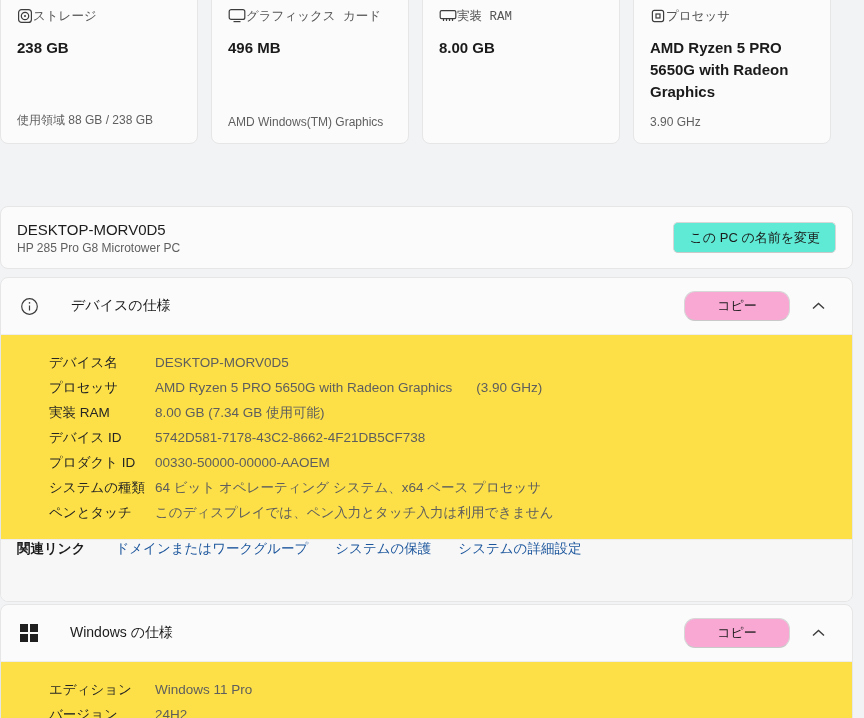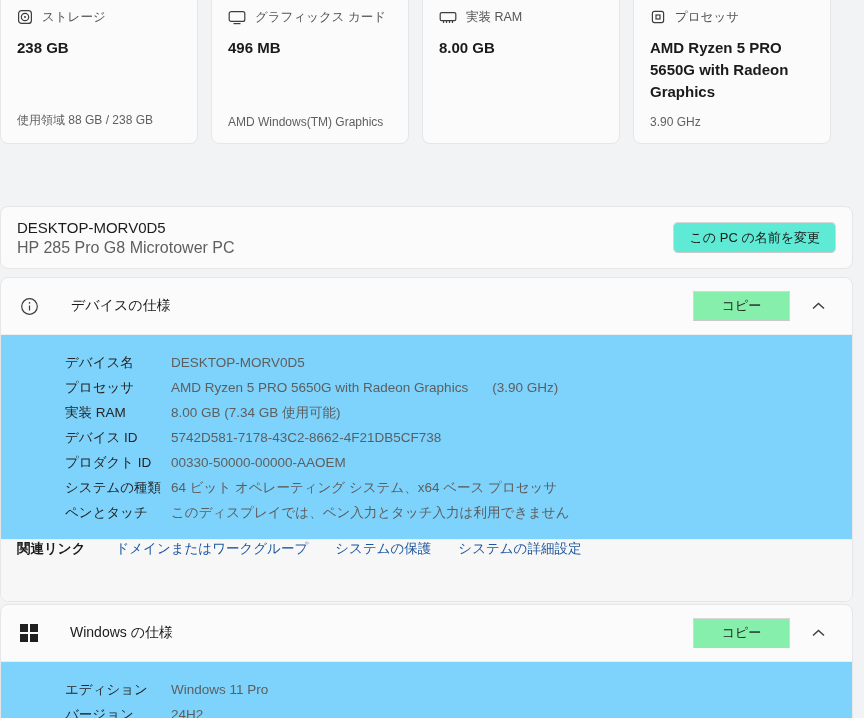--- a/index.html
+++ b/index.html
@@ -13,62 +13,62 @@
   .page { position:relative; width:864px; height:718px; }
 
   
   .cards-row { position:absolute; left:0; top:-8px; display:flex; gap:13px; }
   .top-card {
     width:198px; height:152px;
     background:#fbfbfb; border:1px solid #e6e6e6; border-radius:8px;
     padding:15px 16px 14px 16px;
     display:flex; flex-direction:column;
   }
-  .card-title-row { display:flex; align-items:center; gap:9px; height:18px; }
+  .card-title-row { display:flex; align-items:flex-start; gap:0; height:18px;font-family:Liberation Mono, monospace; }
   .card-title { font-size:12.5px; color:#555; }
   .card-value { margin-top:11px; font-size:15px; line-height:22px; font-weight:700; color:#1a1a1a; }
   .card-caption { margin-top:auto; font-size:12px; color:#5f5f5f; white-space:nowrap; }
   .ico { display:inline-flex; align-items:center; justify-content:center; flex:none; }
   .ico svg { display:block; }
 
   
   .device-card {
     position:absolute; left:0; top:206px; width:853px; height:63px;
     background:#fbfbfb; border:1px solid #e6e6e6; border-radius:8px;
     display:flex; align-items:center; padding:0 16px;
   }
   .device-name { font-size:15px; font-weight:500; color:#1c1c1c; }
-  .device-model { font-size:16px; color:#5f5f5f; margin-top:3px; }
+  .device-model { font-size:12px; color:#5f5f5f; margin-top:3px; }
   .btn {
     margin-left:auto; height:31px; padding:0 15px;
     background:#5eead4; border:1px solid #d7d7d7; border-bottom-color:#c9c9c9;
     border-radius:5px; font-size:13px; color:#1b1b1b;
     font-family:inherit; cursor:pointer; white-space:nowrap;
   }
 
   
   .expander {
     position:absolute; left:0; width:853px;
     background:#fbfbfb; border:1px solid #e6e6e6; border-radius:8px;
     overflow:hidden;
   }
   .spec-card   { top:277px; }
   .windows-card{ top:604px; height:160px; }
   .exp-header { height:56px; display:flex; align-items:center; padding:0 18px 0 19px; }
   .exp-title  { font-size:14px; color:#1b1b1b; margin-left:32px; }
   .btn-copy {
-    margin-left:auto; width:97px; height:30px;
-    background:#86efac; border:1px solid #d7d7d7; border-bottom-color:#c9c9c9;
-    border-radius:0; font-size:13px; color:#1b1b1b; font-family:inherit; cursor:pointer;
+    margin-left:auto; width:106px; height:30px;
+    background:#f9a8d4; border:1px solid #d7d7d7; border-bottom-color:#c9c9c9;
+    border-radius:11px; font-size:13px; color:#1b1b1b; font-family:inherit; cursor:pointer;
   }
   .chevron-btn { margin-left:14px; margin-right:2px; width:28px; height:28px;
     display:flex; align-items:center; justify-content:center; background:none; border:none; cursor:pointer; border-radius:4px; }
   .exp-body {
-    background:#7dd3fc; border-top:1px solid #ededed;
-    padding:15px 16px 14px 64px;
+    background:#fde047; border-top:1px solid #ededed;
+    padding:15px 16px 14px 48px;
   }
   .spec-row { display:flex; font-size:13.5px; line-height:25px; }
   .spec-label { width:106px; flex:none; color:#252525; }
   .spec-value { color:#5e5e5e; }
   .spec-extra { color:#5e5e5e; margin-left:24px; }
   .exp-footer {
     background:#f7f7f7; border-top:1px solid #ededed; height:62px;
     display:flex; padding:0 16px; font-size:13.5px;
   }
   .related-label { font-weight:700; color:#1b1b1b; margin-right:30px; }

